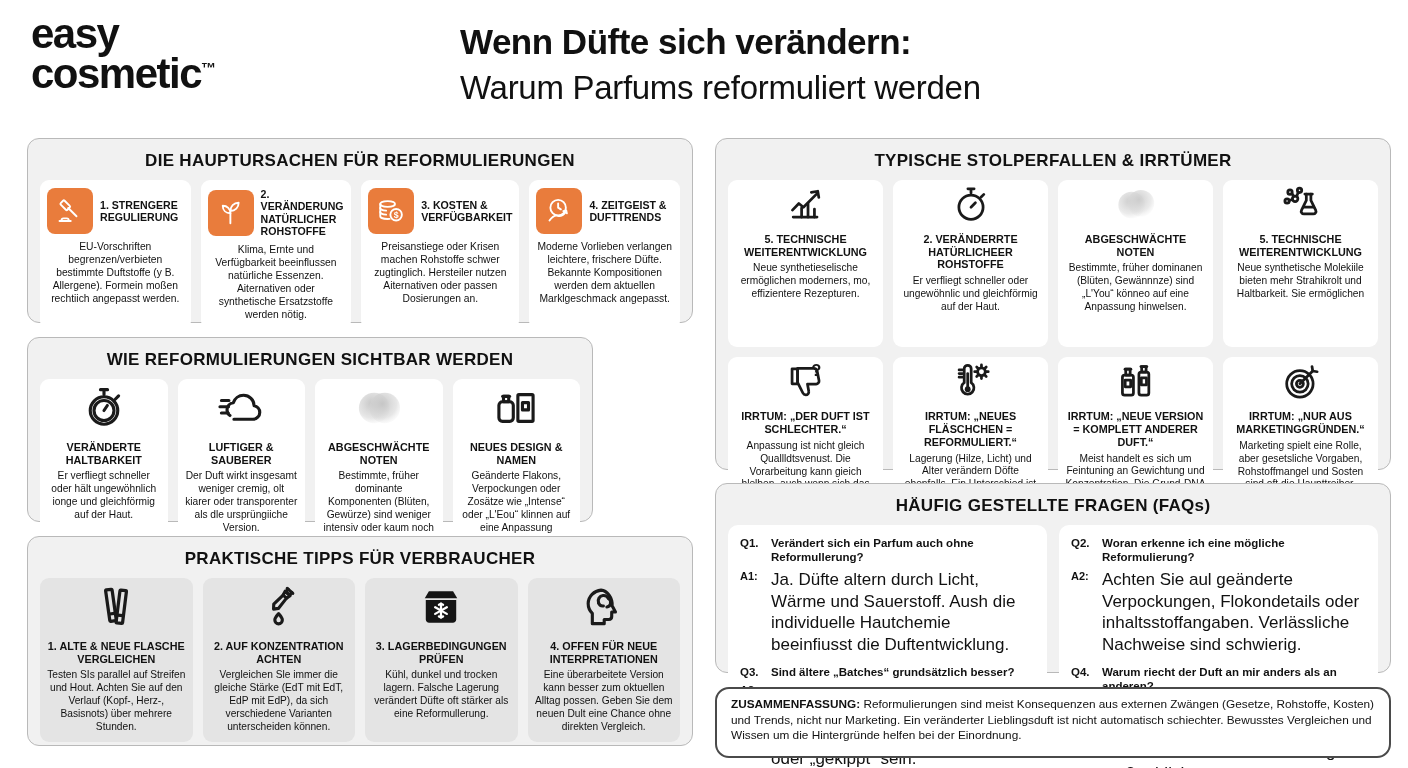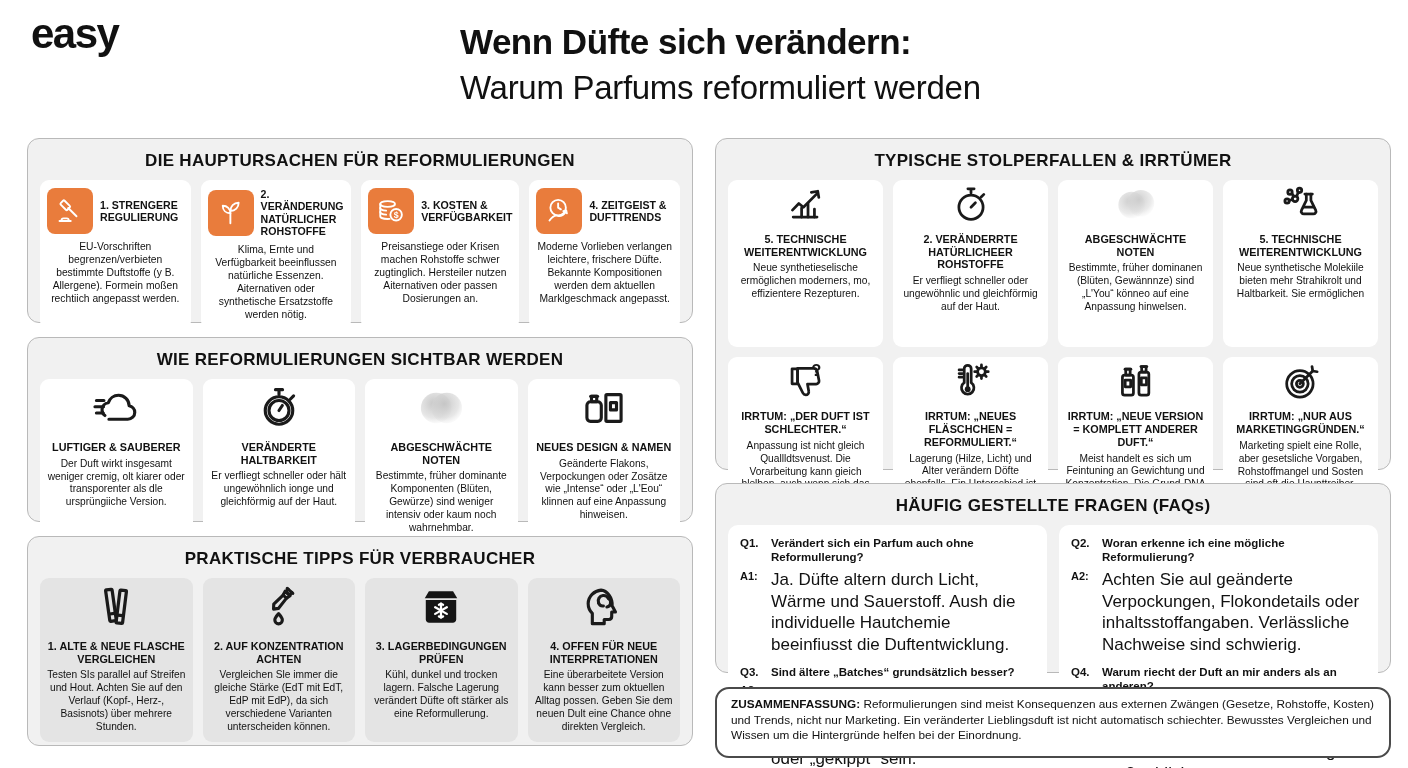--- a/index.html
+++ b/index.html
@@ -14,21 +14,21 @@
   .logo .tm{font-size:15px;font-weight:700;vertical-align:super;letter-spacing:0;}
   .main-title{position:absolute;left:460px;top:22px;}
   .main-title .t1{font-size:35px;font-weight:800;letter-spacing:-.5px;}
   .main-title .t2{font-size:33px;font-weight:400;margin-top:7px;letter-spacing:-.3px;}
   
   .panel{
     position:absolute;background:#f1f1f1;border:1px solid #b9b9b9;border-radius:12px;
     padding:10px 12px;box-sizing:border-box;display:flex;flex-direction:column;
   }
   #panel-causes{left:27px;top:138px;width:666px;height:185px;}
-  #panel-visible{left:27px;top:337px;width:666px;height:185px;}
+  #panel-visible{left:27px;top:337px;width:566px;height:185px;}
   #panel-tips{left:27px;top:536px;width:666px;height:210px;}
   #panel-pitfalls{left:715px;top:138px;width:676px;height:332px;}
   #panel-faq{left:715px;top:483px;width:676px;height:190px;}
   .panel-heading{margin:2px 0 9px;text-align:center;font-weight:800;font-size:17px;letter-spacing:.3px;}
   .card-grid{display:grid;grid-template-columns:repeat(4,1fr);gap:10px;flex:1;}
   .pit-grid{display:grid;grid-template-columns:repeat(4,1fr);grid-template-rows:1fr 1fr;gap:10px;flex:1;}
   
   .cause-card{background:#fff;border-radius:9px;padding:8px 7px;box-sizing:border-box;}
   .cause-head{display:flex;align-items:center;gap:7px;}
   .icon-tile{width:46px;height:46px;flex:0 0 46px;background:#e97c3c;border-radius:8px;
@@ -60,20 +60,21 @@
   
   svg.ln{fill:none;stroke:currentColor;stroke-width:1.5;stroke-linecap:round;stroke-linejoin:round;}
   .icon-tile svg{color:#fff;}
   .icon-big svg,.icon-mid svg{color:#1a1a1a;}
 </style>
 </head>
 <body>
 
 <div class="logo">
   <div>easy</div>
+  <div><span>cosmetic</span><span class="tm">™</span></div>
 </div>
 <div class="main-title">
   <div class="t1">Wenn Düfte sich verändern:</div>
   <div class="t2">Warum Parfums reformuliert werden</div>
 </div>
 
 <section class="panel" id="panel-causes">
   <h2 class="panel-heading">DIE HAUPTURSACHEN FÜR REFORMULIERUNGEN</h2>
   <div class="card-grid">
 
@@ -141,41 +142,41 @@
   </div>
 </section>
 
 <section class="panel" id="panel-visible">
   <h2 class="panel-heading">WIE REFORMULIERUNGEN SICHTBAR WERDEN</h2>
   <div class="card-grid">
 
     <article class="plain-card">
       <div class="icon-big">
         <svg class="ln" width="50" height="50" viewBox="0 0 24 24" stroke-width="1.3">
-          <path d="M8.6 17.4h9.1c1.8 0 3.3-1.5 3.3-3.3 0-1.6-1.2-2.9-2.7-3.2 0-2.8-2.3-5-5.1-5-2.3 0-4.2 1.5-4.9 3.6-1.7.2-3 1.6-3 3.4 0 1.1.5 2.1 1.4 2.7"></path>
-          <path d="M2.6 8.4h3.6M1.9 11.4h4.1M2.6 14.4h3.3"></path>
-        </svg>
-      </div>
-      <h3 class="plain-title">LUFTIGER &amp; SAUBERER</h3>
-      <p class="plain-body">Der Duft wirkt insgesamt weniger cremig, olt kiarer oder transporenter als dle ursprüngiiche Version.</p>
-    </article>
-
-    <article class="plain-card">
-      <div class="icon-big">
-        <svg class="ln" width="50" height="50" viewBox="0 0 24 24" stroke-width="1.3">
           <circle cx="12" cy="13.2" r="6.6"></circle>
             <circle cx="12" cy="13.2" r="4.8"></circle>
           <path d="M10.3 3.2h3.4M12 3.2v2.3"></path>
             <path d="M17.4 7.8l1.6-1.6"></path>
           <path d="M12 13.2l1.6-2.4"></path>
             <circle cx="12" cy="13.2" r="0.5" fill="currentColor" stroke="none"></circle>
         </svg>
       </div>
       <h3 class="plain-title">VERÄNDERTE HALTBARKEIT</h3>
       <p class="plain-body">Er verfliegt schneller oder hält ungewöhnlich ionge und gleichförmig auf der Haut.</p>
+    </article>
+
+    <article class="plain-card">
+      <div class="icon-big">
+        <svg class="ln" width="50" height="50" viewBox="0 0 24 24" stroke-width="1.3">
+          <path d="M8.6 17.4h9.1c1.8 0 3.3-1.5 3.3-3.3 0-1.6-1.2-2.9-2.7-3.2 0-2.8-2.3-5-5.1-5-2.3 0-4.2 1.5-4.9 3.6-1.7.2-3 1.6-3 3.4 0 1.1.5 2.1 1.4 2.7"></path>
+          <path d="M2.6 8.4h3.6M1.9 11.4h4.1M2.6 14.4h3.3"></path>
+        </svg>
+      </div>
+      <h3 class="plain-title">LUFTIGER &amp; SAUBERER</h3>
+      <p class="plain-body">Der Duft wirkt insgesamt weniger cremig, olt kiarer oder transporenter als dle ursprüngiiche Version.</p>
     </article>
 
     <article class="plain-card">
       <div class="icon-big">
         <svg width="56" height="46" viewBox="0 0 28 24">
           <defs>
             <radialGradient id="fade1" cx="42%" cy="36%" r="72%">
               <stop offset="0%" stop-color="#c6c6c6"></stop>
               <stop offset="65%" stop-color="#d6d6d6" stop-opacity="0.6"></stop>
               <stop offset="100%" stop-color="#e9e9e9" stop-opacity="0"></stop>

